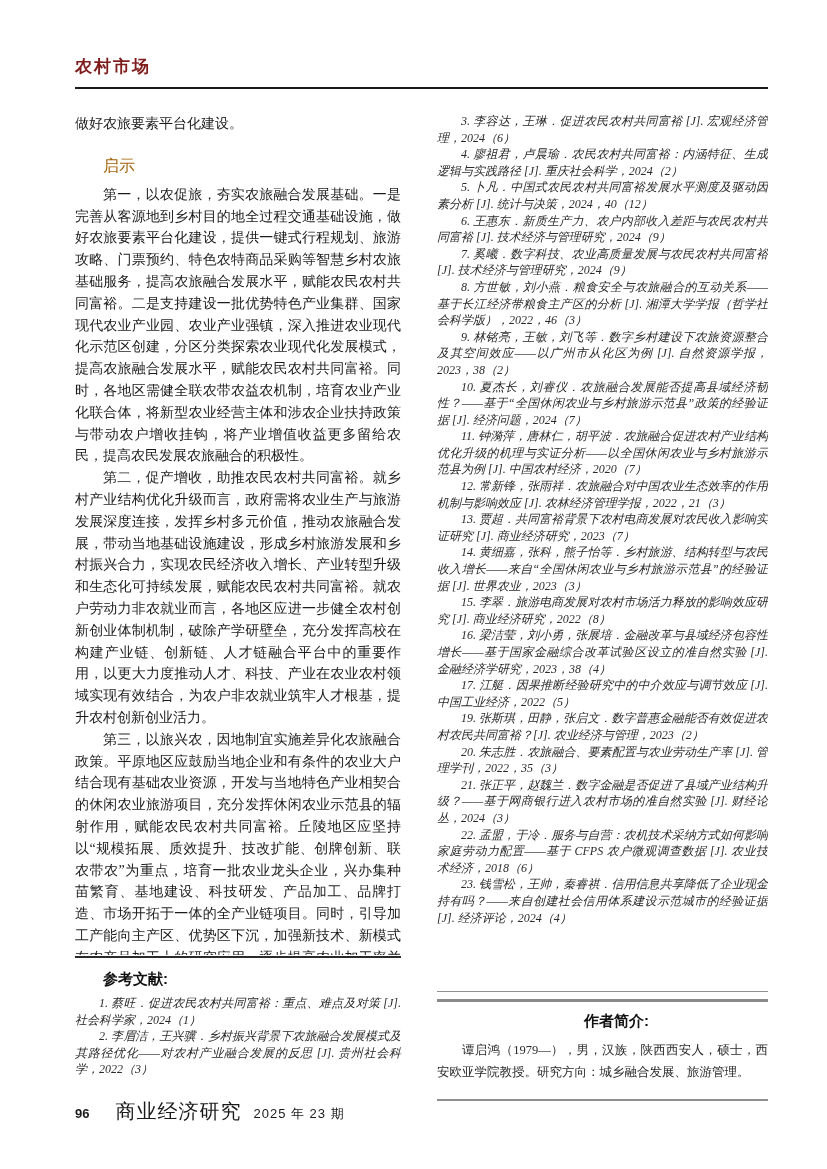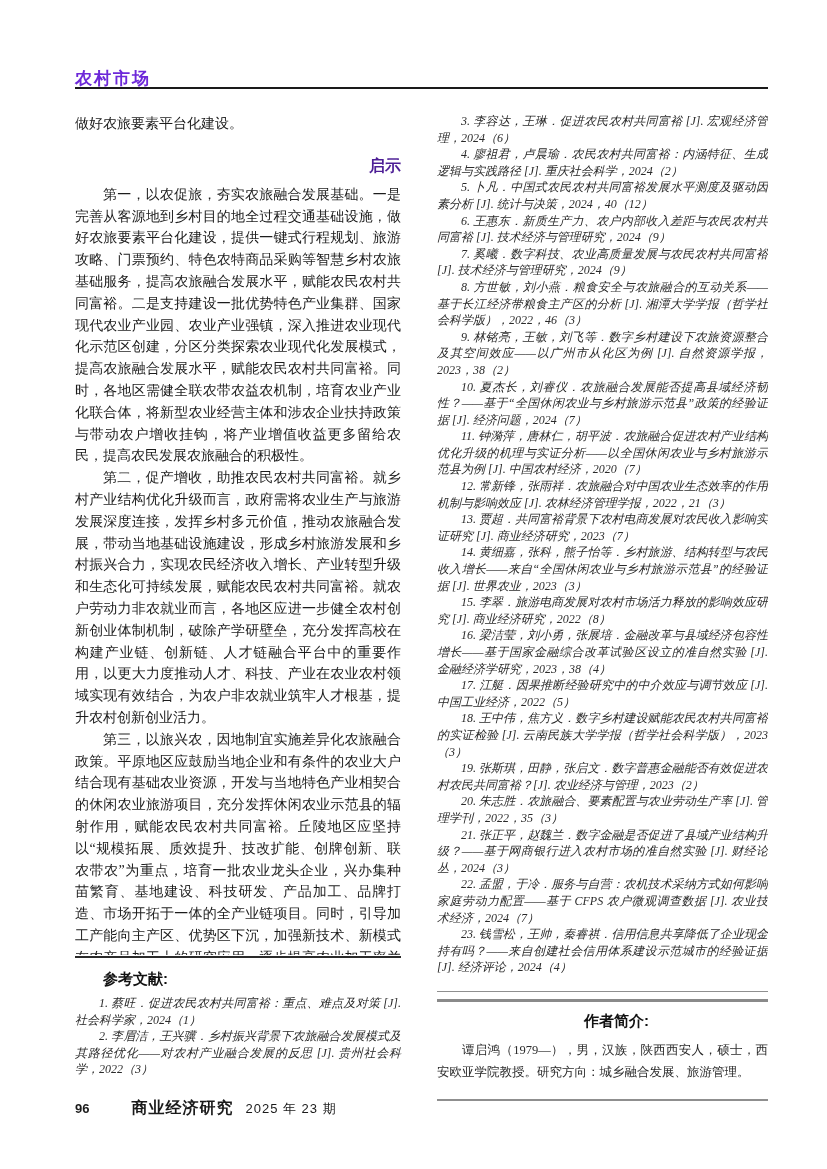--- a/index.html
+++ b/index.html
@@ -9,26 +9,26 @@
     height: 1169px;
     margin: 0 auto;
     background: #ffffff;
     overflow: hidden;
     font-family: "Liberation Serif", serif;
     color: #1c1c1c;
   }
   
   .section-label {
     position: absolute;
-    left: 75px; top: 67px;
+    left: 75px; top: 55px;
     font-family: Liberation Mono, monospace;
     font-weight: bold;
     font-size: 17px;
     letter-spacing: 2px;
-    color: #6d28d9;
+    color: #7f1d1d;
   }
   .header-rule {
     position: absolute;
     left: 75px; top: 87px;
     width: 693px; height: 0;
     border-top: 2px solid #1a1a1a;
   }
   
   .col-left {
     position: absolute;
@@ -47,24 +47,23 @@
     font-size: 14px;
     line-height: 21.8px;
     text-align: justify;
     text-indent: 2em;
     color: #1c1c1c;
   }
   .body-text.no-indent { text-indent: 0; }
   .insight-title {
     margin: 21px 0 7px 28px;
     font-family: "Liberation Sans", sans-serif;
-    font-weight: bold;
+    font-weight: normal;
     font-size: 16px;
-    color: #4c1d95;
-    text-align: right;
+    color: #a16207;
   }
   
   .left-refs {
     position: absolute;
     left: 75px; top: 956px;
     width: 326px;
   }
   .refs-rule { border-top: 2px solid #2a2a2a; height: 0; }
   .refs-title {
     margin: 12px 0 6px 28px;
@@ -113,21 +112,21 @@
   }
   
   .footer {
     position: absolute;
     left: 75px; top: 1098px;
     font-family: "Liberation Sans", sans-serif;
     font-size: 13px;
     color: #1a1a1a;
   }
   .footer .page-num { font-weight: bold; font-size: 13px; }
-  .footer .journal { font-weight: bold; font-size: 16px; margin-left: 42px; letter-spacing: 1px; }
+  .footer .journal { font-weight: normal; font-size: 20px; margin-left: 26px; letter-spacing: 1px; }
   .footer .issue { font-size: 13px; margin-left: 12px; letter-spacing: 1px; text-align: right; }
 </style>
 </head>
 <body>
 
 <div class="page">
 
   <div class="section-label">农村市场</div>
   <div class="header-rule"></div>
 
@@ -155,25 +154,24 @@
     <p class="ref">8. 方世敏，刘小燕．粮食安全与农旅融合的互动关系——基于长江经济带粮食主产区的分析 [J]. 湘潭大学学报（哲学社会科学版），2022，46（3）</p>
     <p class="ref">9. 林铭亮，王敏，刘飞等．数字乡村建设下农旅资源整合及其空间效应——以广州市从化区为例 [J]. 自然资源学报，2023，38（2）</p>
     <p class="ref">10. 夏杰长，刘睿仪．农旅融合发展能否提高县域经济韧性？——基于“全国休闲农业与乡村旅游示范县”政策的经验证据 [J]. 经济问题，2024（7）</p>
     <p class="ref">11. 钟漪萍，唐林仁，胡平波．农旅融合促进农村产业结构优化升级的机理与实证分析——以全国休闲农业与乡村旅游示范县为例 [J]. 中国农村经济，2020（7）</p>
     <p class="ref">12. 常新锋，张雨祥．农旅融合对中国农业生态效率的作用机制与影响效应 [J]. 农林经济管理学报，2022，21（3）</p>
     <p class="ref">13. 贾超．共同富裕背景下农村电商发展对农民收入影响实证研究 [J]. 商业经济研究，2023（7）</p>
     <p class="ref">14. 黄细嘉，张科，熊子怡等．乡村旅游、结构转型与农民收入增长——来自“全国休闲农业与乡村旅游示范县”的经验证据 [J]. 世界农业，2023（3）</p>
     <p class="ref">15. 李翠．旅游电商发展对农村市场活力释放的影响效应研究 [J]. 商业经济研究，2022（8）</p>
     <p class="ref">16. 梁洁莹，刘小勇，张展培．金融改革与县域经济包容性增长——基于国家金融综合改革试验区设立的准自然实验 [J]. 金融经济学研究，2023，38（4）</p>
     <p class="ref">17. 江艇．因果推断经验研究中的中介效应与调节效应 [J]. 中国工业经济，2022（5）</p>
-    <p class="ref">18. 王中伟，焦方义．数字乡村建设赋能农民农村共同富裕的实证检验 [J]. 云南民族大学学报（哲学社会科学版），2023（3）</p>
     <p class="ref">19. 张斯琪，田静，张启文．数字普惠金融能否有效促进农村农民共同富裕？[J]. 农业经济与管理，2023（2）</p>
     <p class="ref">20. 朱志胜．农旅融合、要素配置与农业劳动生产率 [J]. 管理学刊，2022，35（3）</p>
     <p class="ref">21. 张正平，赵魏兰．数字金融是否促进了县域产业结构升级？——基于网商银行进入农村市场的准自然实验 [J]. 财经论丛，2024（3）</p>
-    <p class="ref">22. 孟盟，于冷．服务与自营：农机技术采纳方式如何影响家庭劳动力配置——基于 CFPS 农户微观调查数据 [J]. 农业技术经济，2024（7）</p>
+    <p class="ref">22. 孟盟，于冷．服务与自营：农机技术采纳方式如何影响家庭劳动力配置——基于 CFPS 农户微观调查数据 [J]. 农业技术经济，2018（6）</p>
     <p class="ref">23. 钱雪松，王帅，秦睿祺．信用信息共享降低了企业现金持有吗？——来自创建社会信用体系建设示范城市的经验证据 [J]. 经济评论，2024（4）</p>
   </div>
 
   <div class="author-box">
     <div class="author-box-inner">
       <h3 class="author-title">作者简介:</h3>
       <p class="author-bio">谭启鸿（1979—），男，汉族，陕西西安人，硕士，西安欧亚学院教授。研究方向：城乡融合发展、旅游管理。</p>
     </div>
   </div>
 

